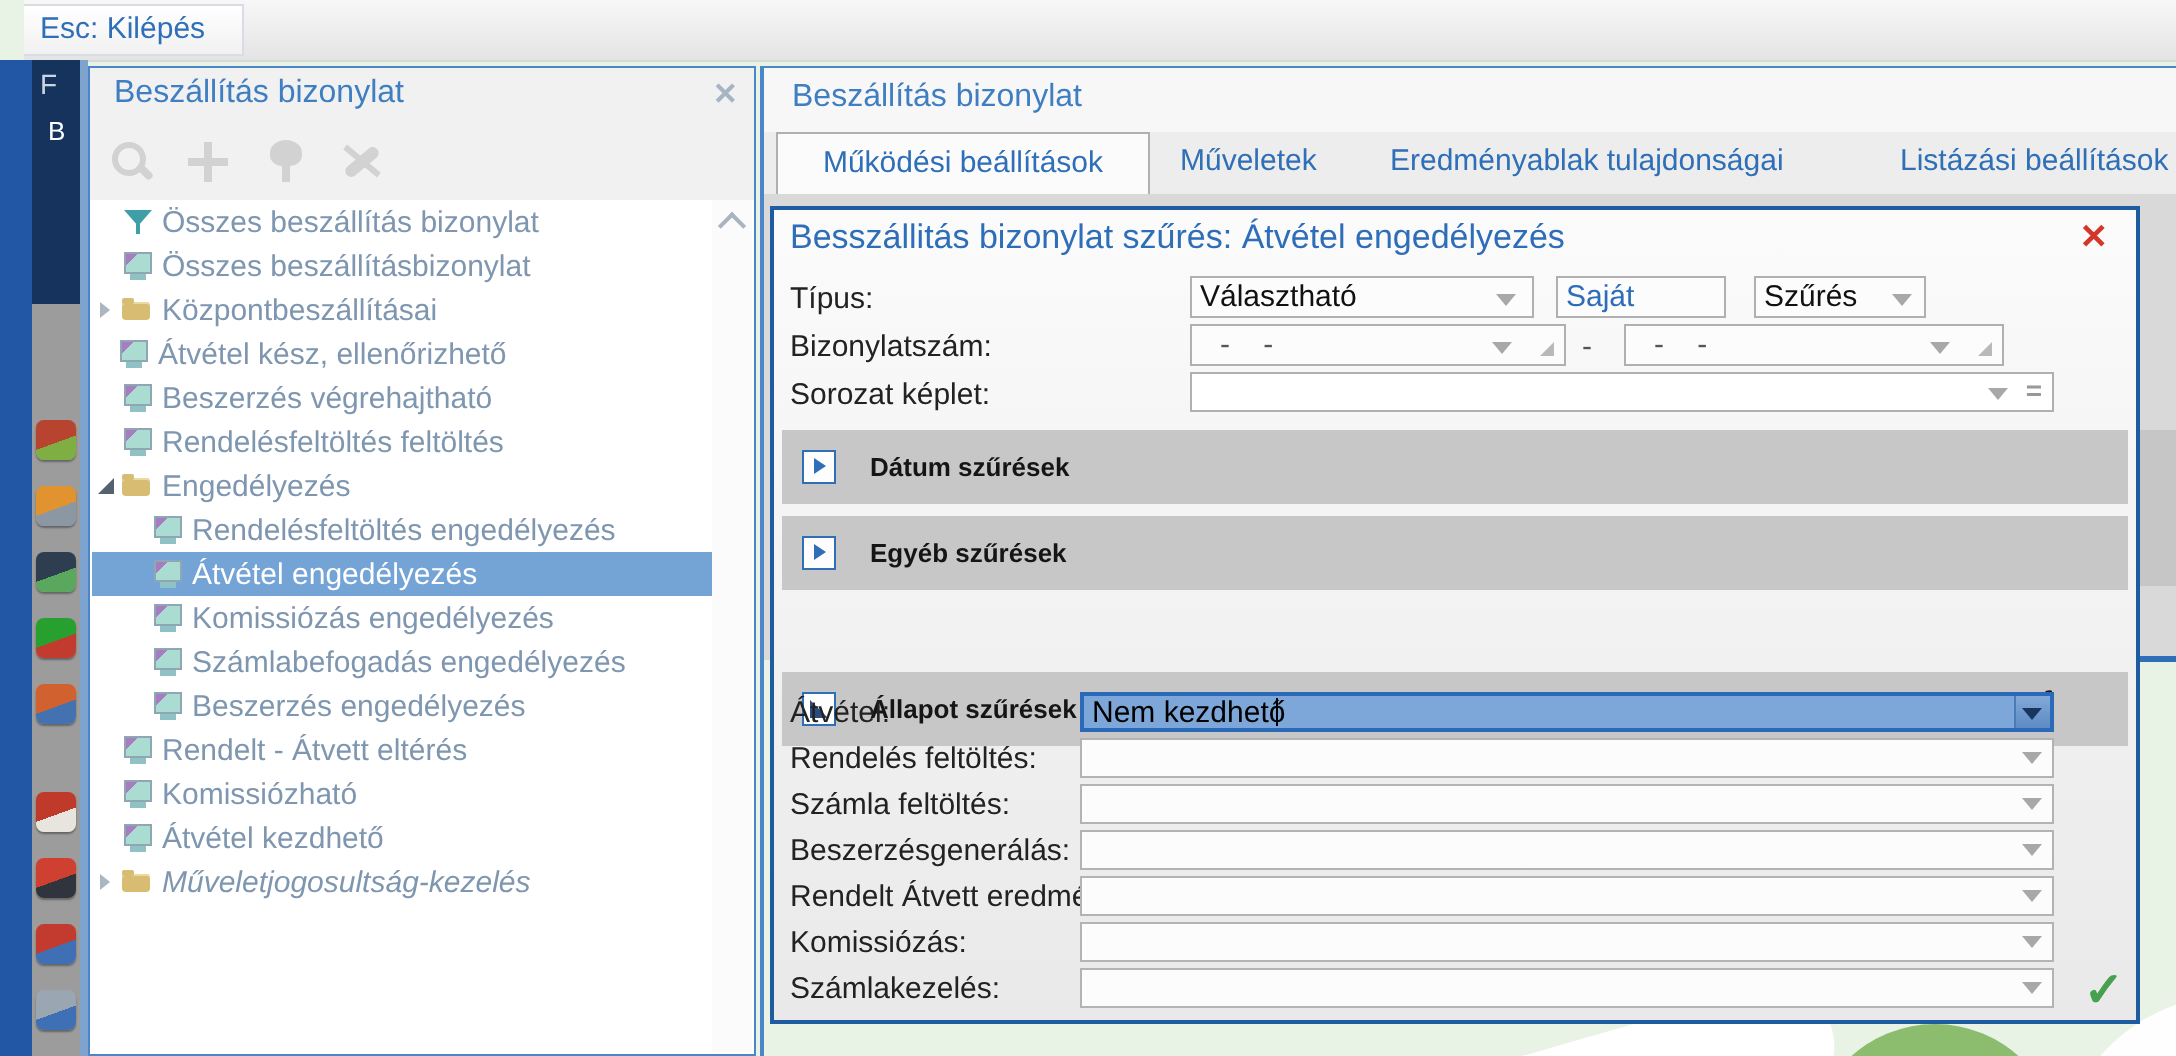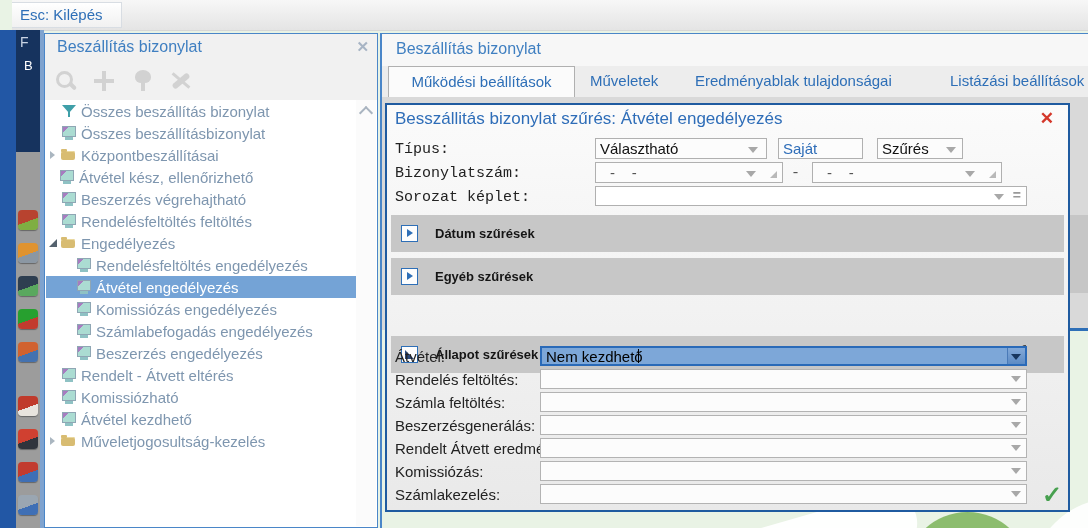--- a/index.html
+++ b/index.html
@@ -90,21 +90,21 @@
   .tab-inactive{position:absolute;top:6px;color:#2e6fb7;font-size:15px;white-space:nowrap;}
   .rcontent{left:382px;top:97px;width:706px;height:233px;background:#d9d9d9;}
   .redge-block{left:1070px;top:215px;width:18px;height:78px;background:#c6c6c6;}
   .redge-line{left:1066px;top:328px;width:22px;height:3px;background:#2e6fb7;}
 
   
   .dialog{left:385px;top:103px;width:685px;height:409px;border:2px solid #1f5ba0;
           box-sizing:border-box;background:linear-gradient(#fbfbfb,#e9e9e9);}
   .dlg-title{left:8px;top:4px;color:#2e6db8;font-size:17px;}
   .dlg-x{right:14px;top:3px;color:#d4372a;font-size:17px;font-weight:bold;}
-  .flabel{font-size:15px;color:#222222;white-space:nowrap;font-family:Liberation Mono, monospace;}
+  .flabel{font-size:15px;color:#222222;white-space:nowrap;}
   .combo{background:#fcfcfc;border:1px solid #b0b0b0;box-sizing:border-box;font-size:15px;
          color:#111;white-space:pre;overflow:hidden;}
   .combo .txt{position:absolute;left:4px;top:1px;}
   .dd{position:absolute;width:0;height:0;border-left:5px solid transparent;
       border-right:5px solid transparent;border-top:6px solid #a8a8a8;}
   .grip{position:absolute;width:0;height:0;border-bottom:7px solid #b9b9b9;border-left:7px solid transparent;}
   .secbar{position:absolute;left:4px;width:673px;height:37px;background:#c7c7c7;}
   .secbox{position:absolute;left:10px;top:10px;width:15px;height:15px;background:#fdfdfd;
           border:1px solid #2e6fb7;}
   .secbox.collapsed::before{content:'';position:absolute;left:5px;top:3px;
@@ -235,21 +235,21 @@
       <div class="tree-row" style="padding-left: 2px;">
         <span class="exp"></span>
         <span class="ic ic-monitor"></span>
         <span>Komissiózható</span>
       </div>
       <div class="tree-row" style="padding-left: 2px;">
         <span class="exp"></span>
         <span class="ic ic-monitor"></span>
         <span>Átvétel kezdhető</span>
       </div>
-      <div class="tree-row" style="padding-left: 2px;">
+      <div class="tree-row" style="padding-left: 2px; font-style: italic;">
         <span class="exp collapsed"></span>
         <span class="ic ic-folder"></span>
         <span>Műveletjogosultság-kezelés</span>
       </div>
     </div>
   <div class="abs vscroll">
     <span class="chev-up"></span>
   </div>
 </div>
 

